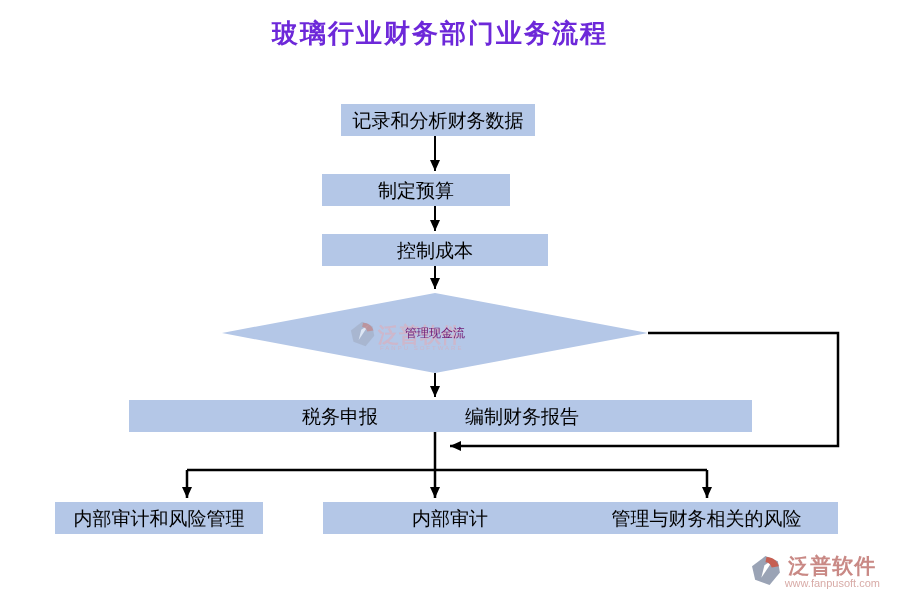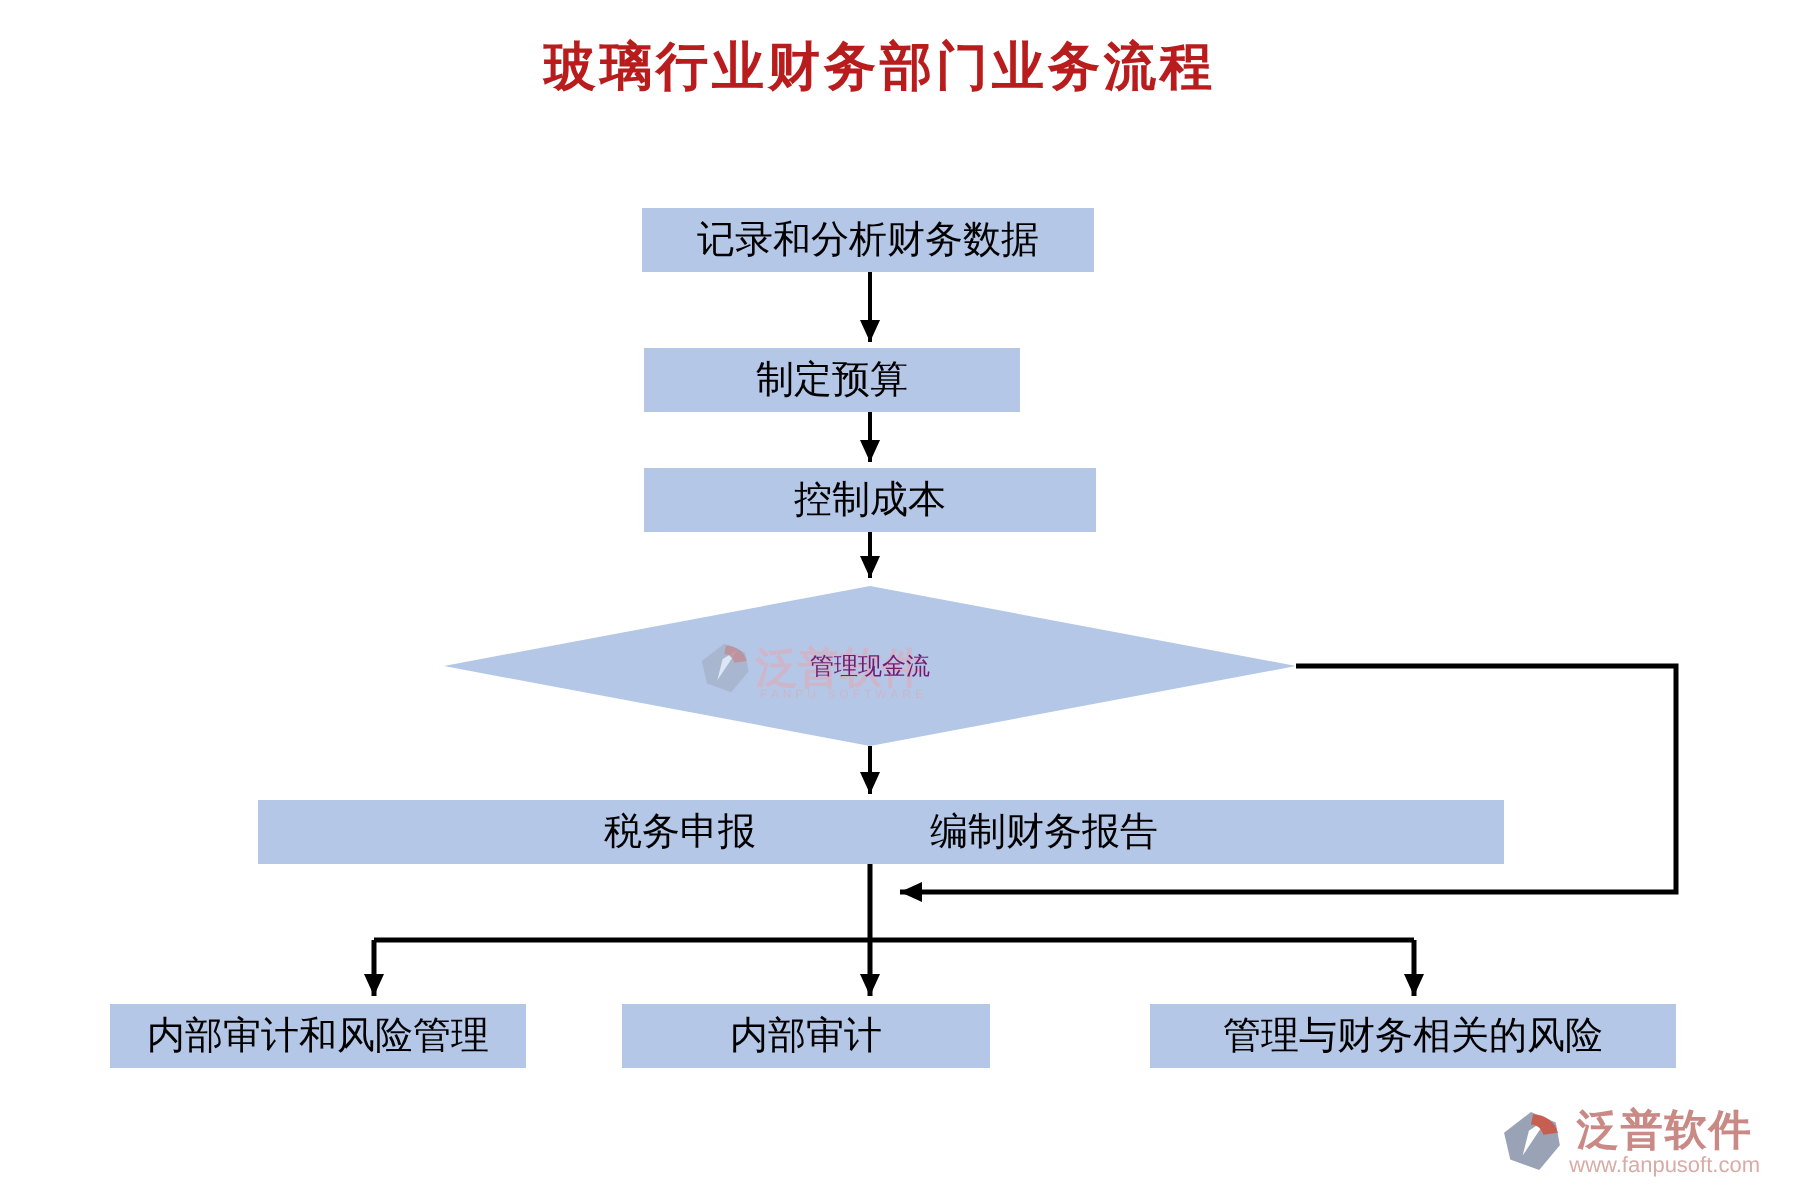--- a/index.html
+++ b/index.html
@@ -3,21 +3,21 @@
 <meta charset="utf-8">
 <style>
   html,body{margin:0;padding:0;background:#fff;}
   .canvas{
     position:relative;width:900px;height:600px;background:#ffffff;overflow:hidden;
     font-family:"Liberation Sans",sans-serif;
   }
   .title{
     position:absolute;left:0;top:16px;width:880px;margin:0;
     text-align:center;font-size:26px;font-weight:bold;letter-spacing:2px;
-    color:#b91c1c;
+    color:#6d28d9;
   }
   .node{
     position:absolute;background:#B4C7E7;color:#000;
     display:flex;align-items:center;justify-content:center;
     font-size:19px;line-height:1;white-space:nowrap;
   }
   .diamond{
     position:absolute;left:222px;top:293px;width:426px;height:80px;
     background:#B4C7E7;
     clip-path:polygon(50% 0,100% 50%,50% 100%,0 50%);
@@ -62,21 +62,21 @@
     <path d="M435,206 L435,231" stroke="#000" stroke-width="2" fill="none" marker-end="url(#arr)"></path>
     <path d="M435,266 L435,289" stroke="#000" stroke-width="2" fill="none" marker-end="url(#arr)"></path>
     <path d="M435,373 L435,397" stroke="#000" stroke-width="2" fill="none" marker-end="url(#arr)"></path>
     <path d="M648,333 L838,333 L838,446 L450,446" stroke="#000" stroke-width="2.5" fill="none" marker-end="url(#arr)"></path>
     <path d="M187,470 L707,470" stroke="#000" stroke-width="2.5" fill="none"></path>
     <path d="M435,432 L435,498" stroke="#000" stroke-width="2.5" fill="none" marker-end="url(#arr)"></path>
     <path d="M187,470 L187,498" stroke="#000" stroke-width="2.5" fill="none" marker-end="url(#arr)"></path>
     <path d="M707,470 L707,498" stroke="#000" stroke-width="2.5" fill="none" marker-end="url(#arr)"></path>
   </svg>
 
-  <div class="node" style="left:321px;top:104px;width:226px;height:32px">
+  <div class="node" style="left:341px;top:104px;width:194px;height:32px">
     <span>记录和分析财务数据</span>
   </div>
   <div class="node" style="left:322px;top:174px;width:188px;height:32px">
     <span>制定预算</span>
   </div>
   <div class="node" style="left:322px;top:234px;width:226px;height:32px">
     <span>控制成本</span>
   </div>
 
   <div class="diamond">
@@ -93,21 +93,21 @@
   </div>
 
   <div class="node wide-box">
     <span>税务申报</span>
     <span>编制财务报告</span>
   </div>
 
   <div class="node" style="left:55px;top:502px;width:208px;height:32px">
     <span>内部审计和风险管理</span>
   </div>
-  <div class="node" style="left:311px;top:502px;width:184px;height:32px">
+  <div class="node" style="left:323px;top:502px;width:254px;height:32px">
     <span>内部审计</span>
   </div>
   <div class="node" style="left:575px;top:502px;width:263px;height:32px">
     <span>管理与财务相关的风险</span>
   </div>
 
   <div class="footer">
     <svg width="31" height="31" viewBox="0 0 30 30">
       <path d="M14,1 L26,6 L28,17 L18,29 L4,24 L1,11 Z" fill="#9AA3B5"></path>
       <path d="M13,10 L22,4 L10,22 Z" fill="#ffffff"></path>

